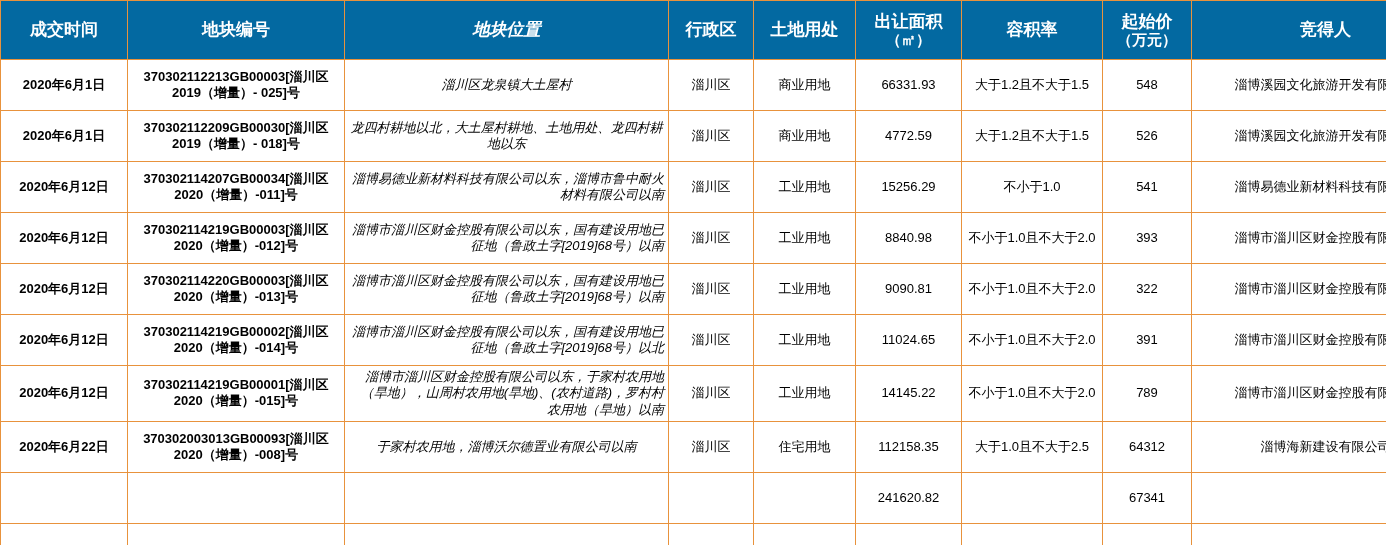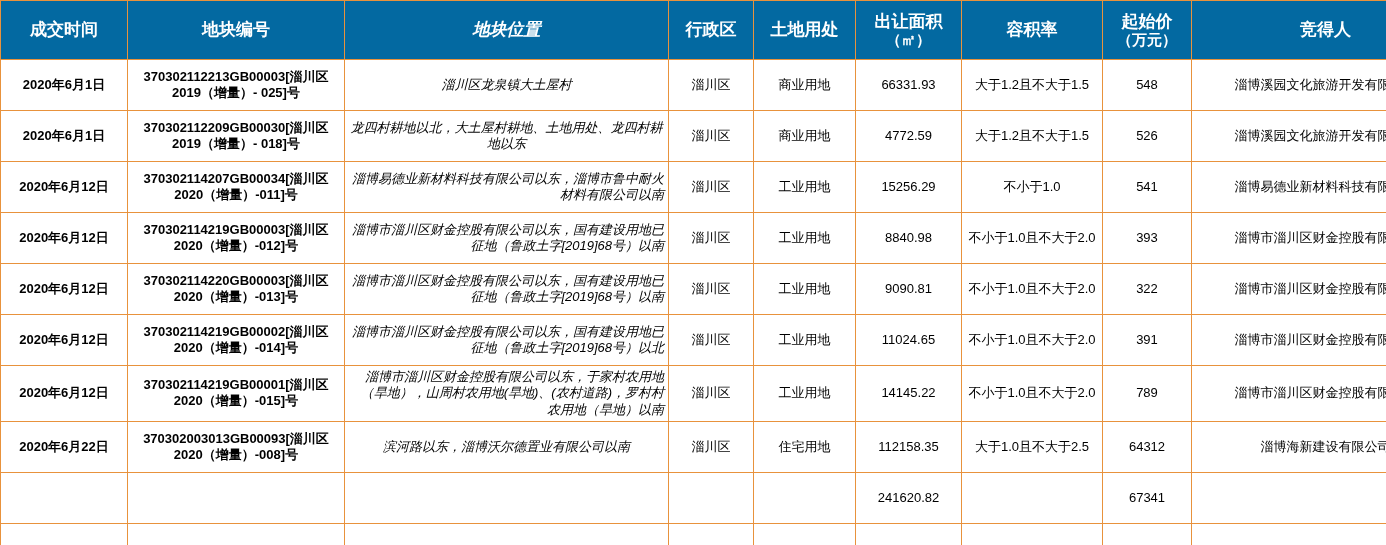--- a/index.html
+++ b/index.html
@@ -180,21 +180,21 @@
       <td class="c-use t-center">工业用地</td>
       <td class="c-area t-center">14145.22</td>
       <td class="c-ratio t-center">不小于1.0且不大于2.0</td>
       <td class="c-price t-center">789</td>
       <td class="c-winner t-center">淄博市淄川区财金控股有限公司</td>
     </tr>
 
     <tr class="data-row">
       <td class="c-time t-center">2020年6月22日</td>
       <td class="c-code t-center">370302003013GB00093[淄川区2020（增量）-008]号</td>
-      <td class="c-loc t-center">滨河路以东，淄博沃尔德置业有限公司以南</td>
+      <td class="c-loc t-center">于家村农用地，淄博沃尔德置业有限公司以南</td>
       <td class="c-dist t-center">淄川区</td>
       <td class="c-use t-center">住宅用地</td>
       <td class="c-area t-center">112158.35</td>
       <td class="c-ratio t-center">大于1.0且不大于2.5</td>
       <td class="c-price t-center">64312</td>
       <td class="c-winner t-center">淄博海新建设有限公司</td>
     </tr>
 
     <tr class="total-row">
       <td class="c-time t-center"></td>

